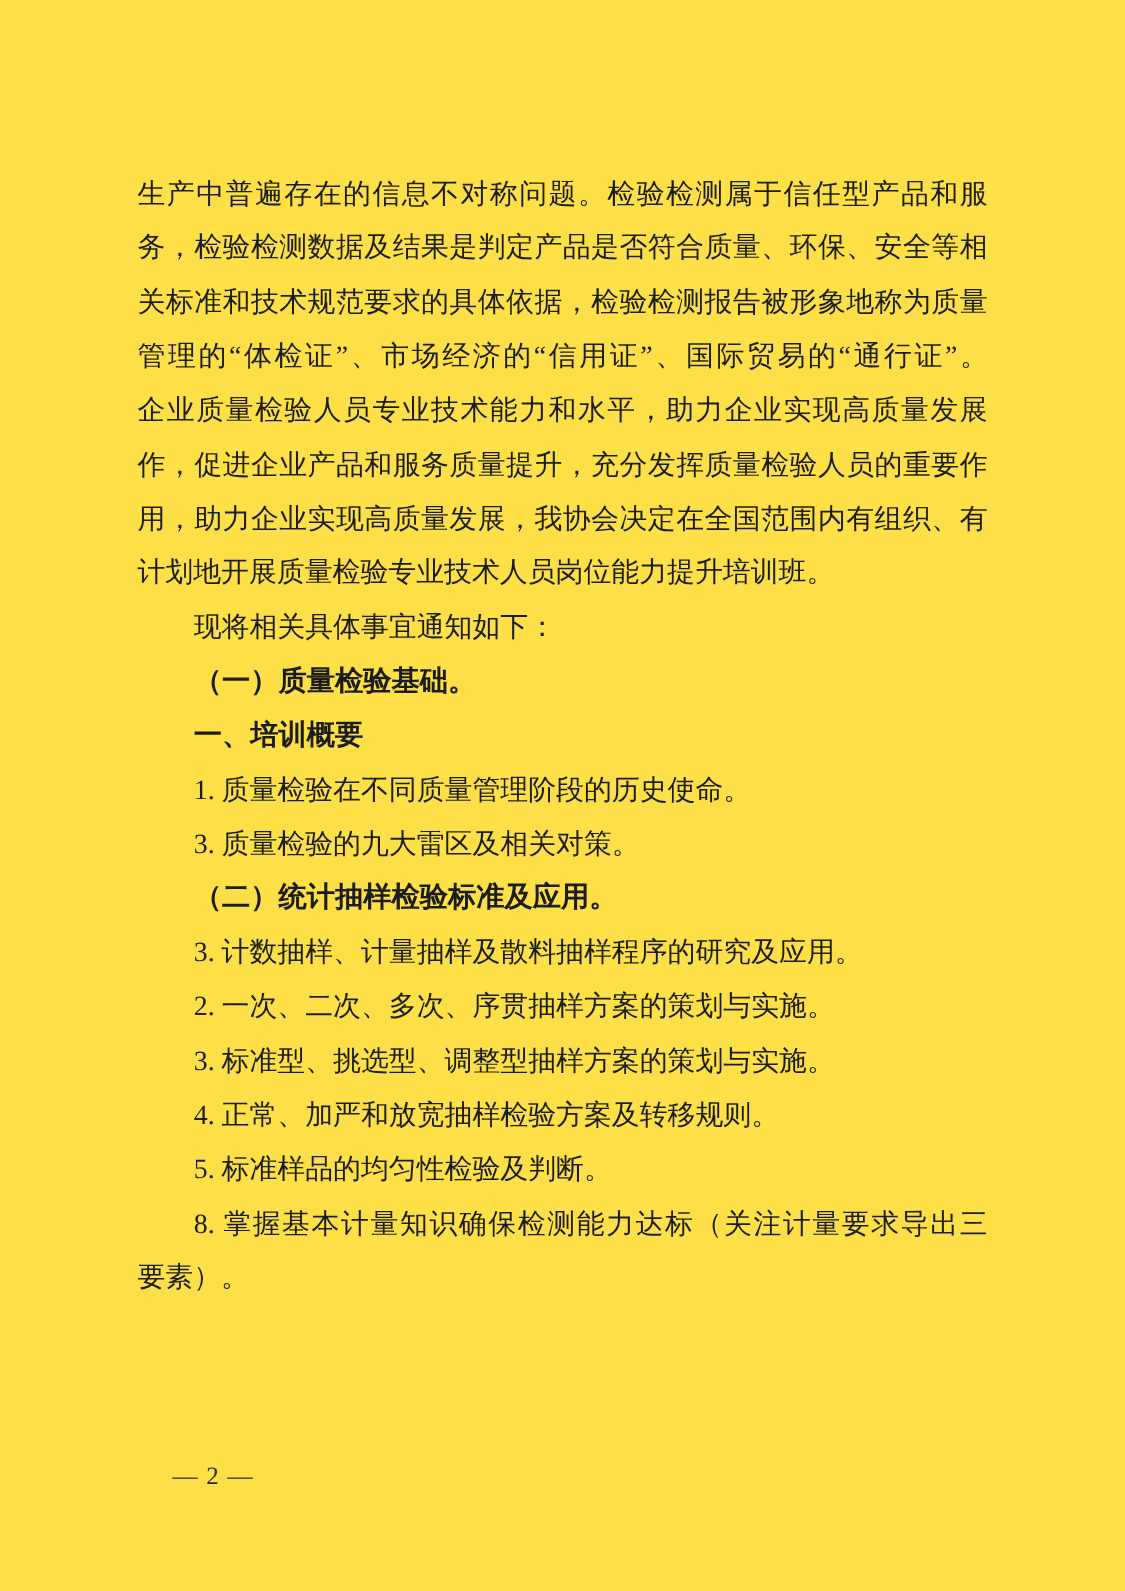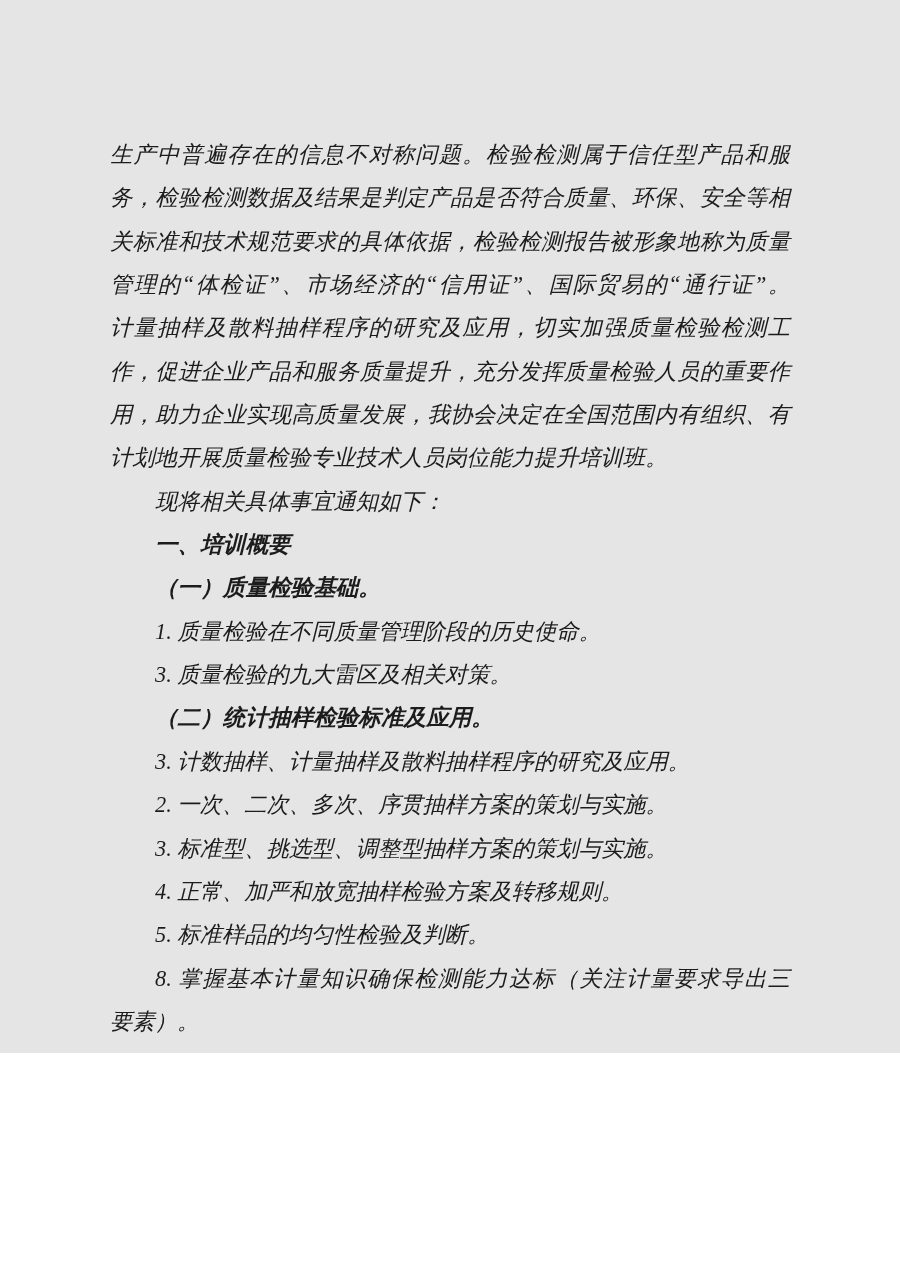--- a/index.html
+++ b/index.html
@@ -3,26 +3,25 @@
 <meta charset="utf-8">
 <style>
   html, body {
     margin: 0;
     padding: 0;
     background: #ffffff;
   }
   .page {
     position: relative;
     width: 900px;
-    height: 1053px;
-    background: #e5e5e5;
+    height: 1273px;
+    background: #fde047;
     overflow: hidden;
     font-family: "Liberation Serif", "DejaVu Serif", serif;
     color: #1c1c1c;
-    font-style: italic;
   }
   .text-block {
     position: absolute;
     left: 110px;
     top: 133px;
     width: 680px;
   }
   .line {
     height: 43.35px;
     line-height: 43.35px;
@@ -62,27 +61,27 @@
 </style>
 </head>
 <body>
 
 <div class="page">
   <div class="text-block" id="text-block">
       <div class="line justify">生产中普遍存在的信息不对称问题。检验检测属于信任型产品和服</div>
       <div class="line justify">务，检验检测数据及结果是判定产品是否符合质量、环保、安全等相</div>
       <div class="line justify">关标准和技术规范要求的具体依据，检验检测报告被形象地称为质量</div>
       <div class="line justify tight">管理的“体检证”、市场经济的“信用证”、国际贸易的“通行证”。</div>
-      <div class="line justify">计量抽样及散料抽样程序的研究及应用，切实加强质量检验检测工</div>
+      <div class="line justify">企业质量检验人员专业技术能力和水平，助力企业实现高质量发展</div>
       <div class="line justify">作，促进企业产品和服务质量提升，充分发挥质量检验人员的重要作</div>
       <div class="line justify">用，助力企业实现高质量发展，我协会决定在全国范围内有组织、有</div>
       <div class="line">计划地开展质量检验专业技术人员岗位能力提升培训班。</div>
       <div class="line indent">现将相关具体事宜通知如下：</div>
+      <div class="line h2 indent">（一）质量检验基础。</div>
       <div class="line h1 indent">一、培训概要</div>
-      <div class="line h2 indent">（一）质量检验基础。</div>
       <div class="line indent">1. 质量检验在不同质量管理阶段的历史使命。</div>
       <div class="line indent">3. 质量检验的九大雷区及相关对策。</div>
       <div class="line h2 indent">（二）统计抽样检验标准及应用。</div>
       <div class="line indent">3. 计数抽样、计量抽样及散料抽样程序的研究及应用。</div>
       <div class="line indent">2. 一次、二次、多次、序贯抽样方案的策划与实施。</div>
       <div class="line indent">3. 标准型、挑选型、调整型抽样方案的策划与实施。</div>
       <div class="line indent">4. 正常、加严和放宽抽样检验方案及转移规则。</div>
       <div class="line indent">5. 标准样品的均匀性检验及判断。</div>
       <div class="line indent justify">8. 掌握基本计量知识确保检测能力达标（关注计量要求导出三</div>
       <div class="line">要素）。</div>

